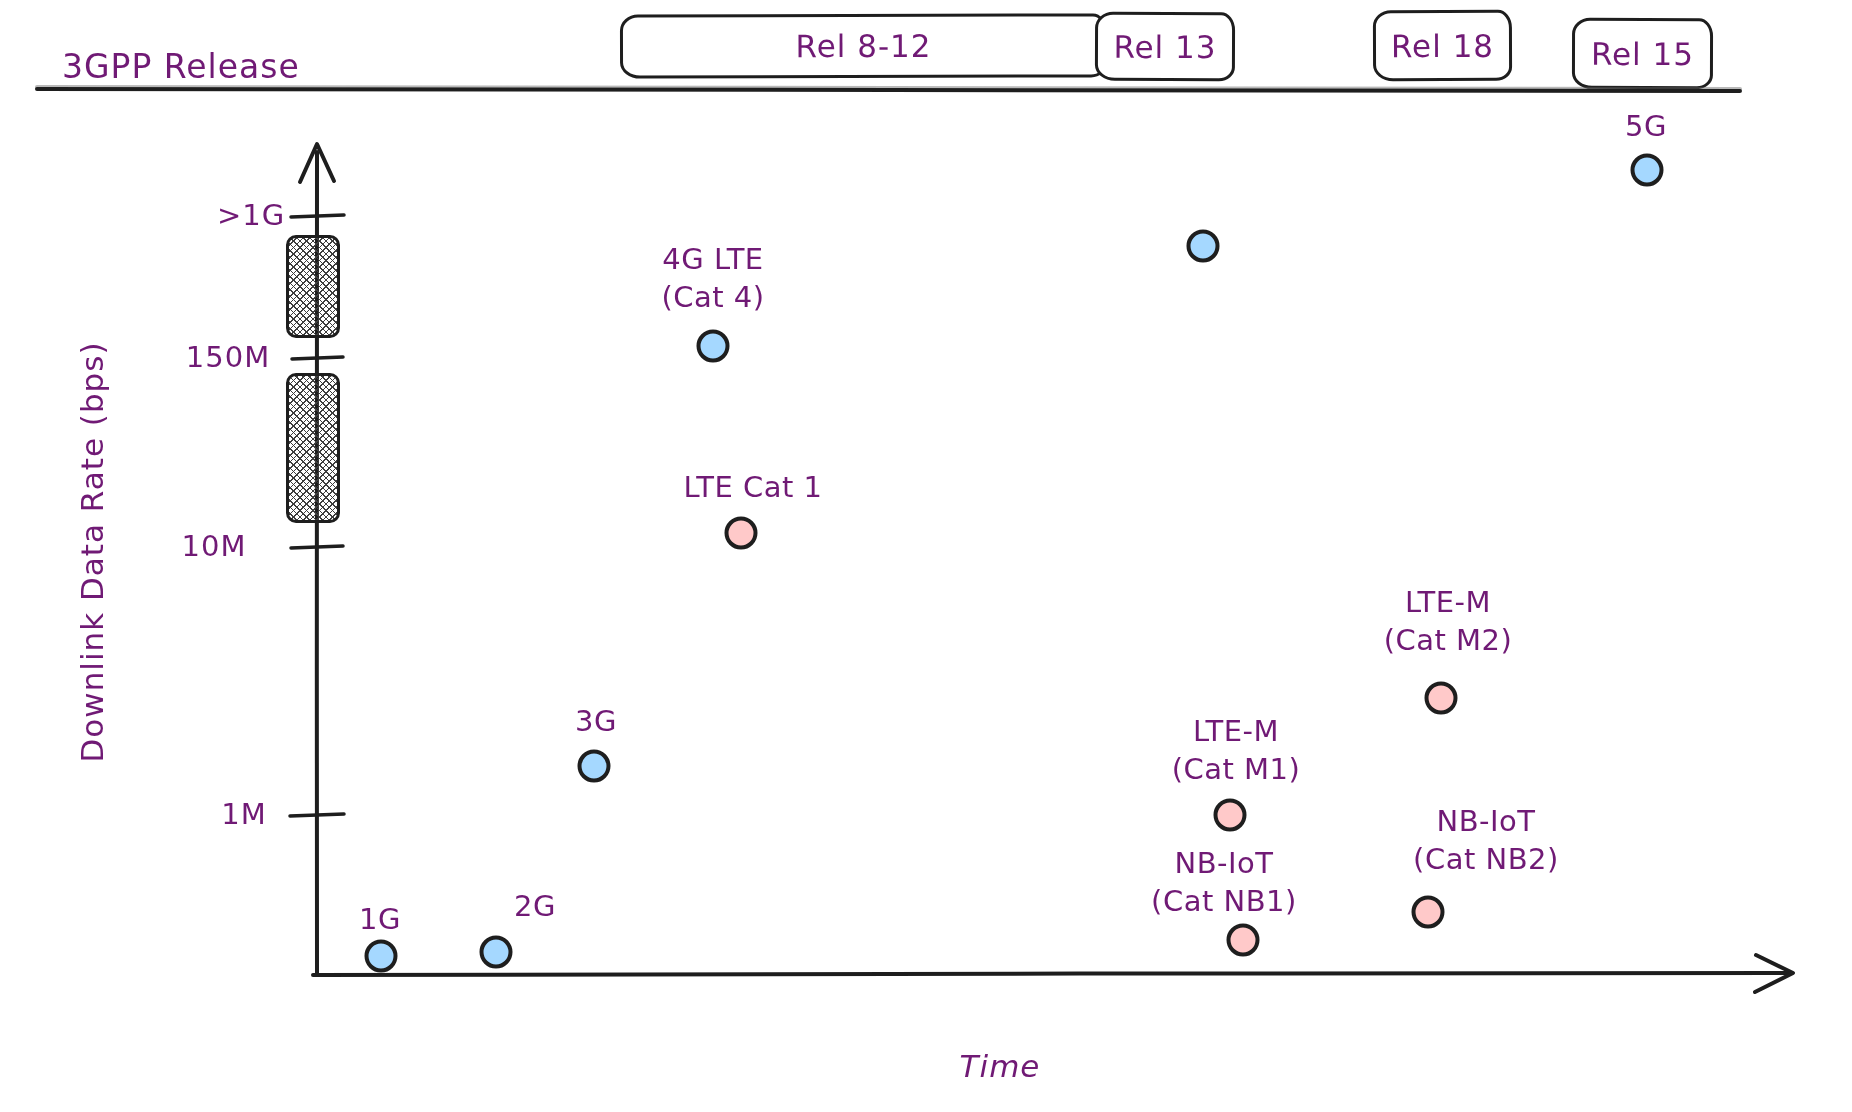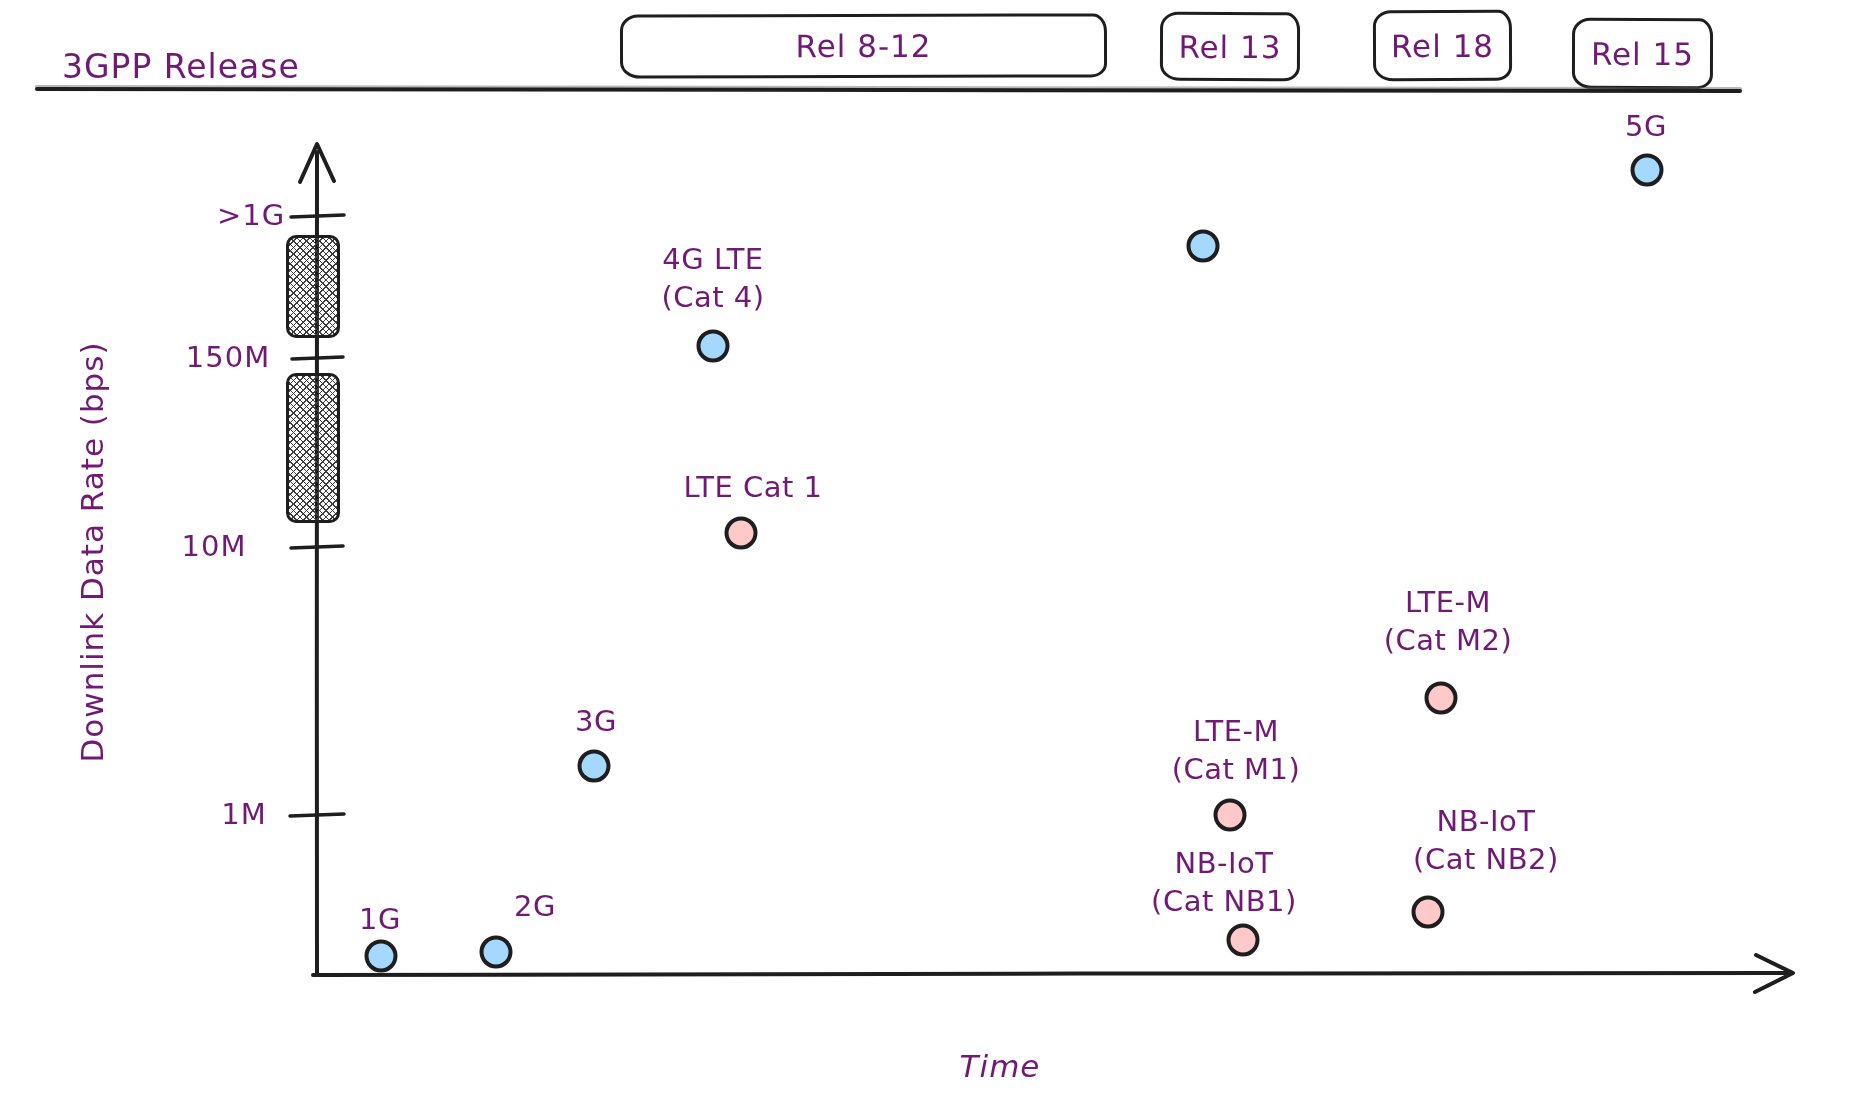--- a/index.html
+++ b/index.html
@@ -91,21 +91,21 @@
 </head>
 <body>
 
 <div class="canvas">
 
   <div class="abs title" style="left:62px; top:47px;">3GPP Release</div>
 
   <div class="relbox" style="left:620px; top:14px; width:481px; height:58px; transform:rotate(-0.15deg);">
     <span>Rel 8-12</span>
   </div>
-  <div class="relbox" style="left:1160px; top:12px; width:134px; height:63px; transform:rotate(0.2deg);justify-content:center;">
+  <div class="relbox" style="left:1095px; top:12px; width:134px; height:63px; transform:rotate(0.2deg);justify-content:center;">
     <span>Rel 13</span>
   </div>
   <div class="relbox" style="left:1373px; top:10px; width:133px; height:65px; transform:rotate(-0.2deg);">
     <span>Rel 18</span>
   </div>
   <div class="relbox" style="left:1560px; top:18px; width:135px; height:65px; transform:rotate(0.15deg);margin-left:12px;">
     <span>Rel 15</span>
   </div>
 
   <div class="divider"></div>

